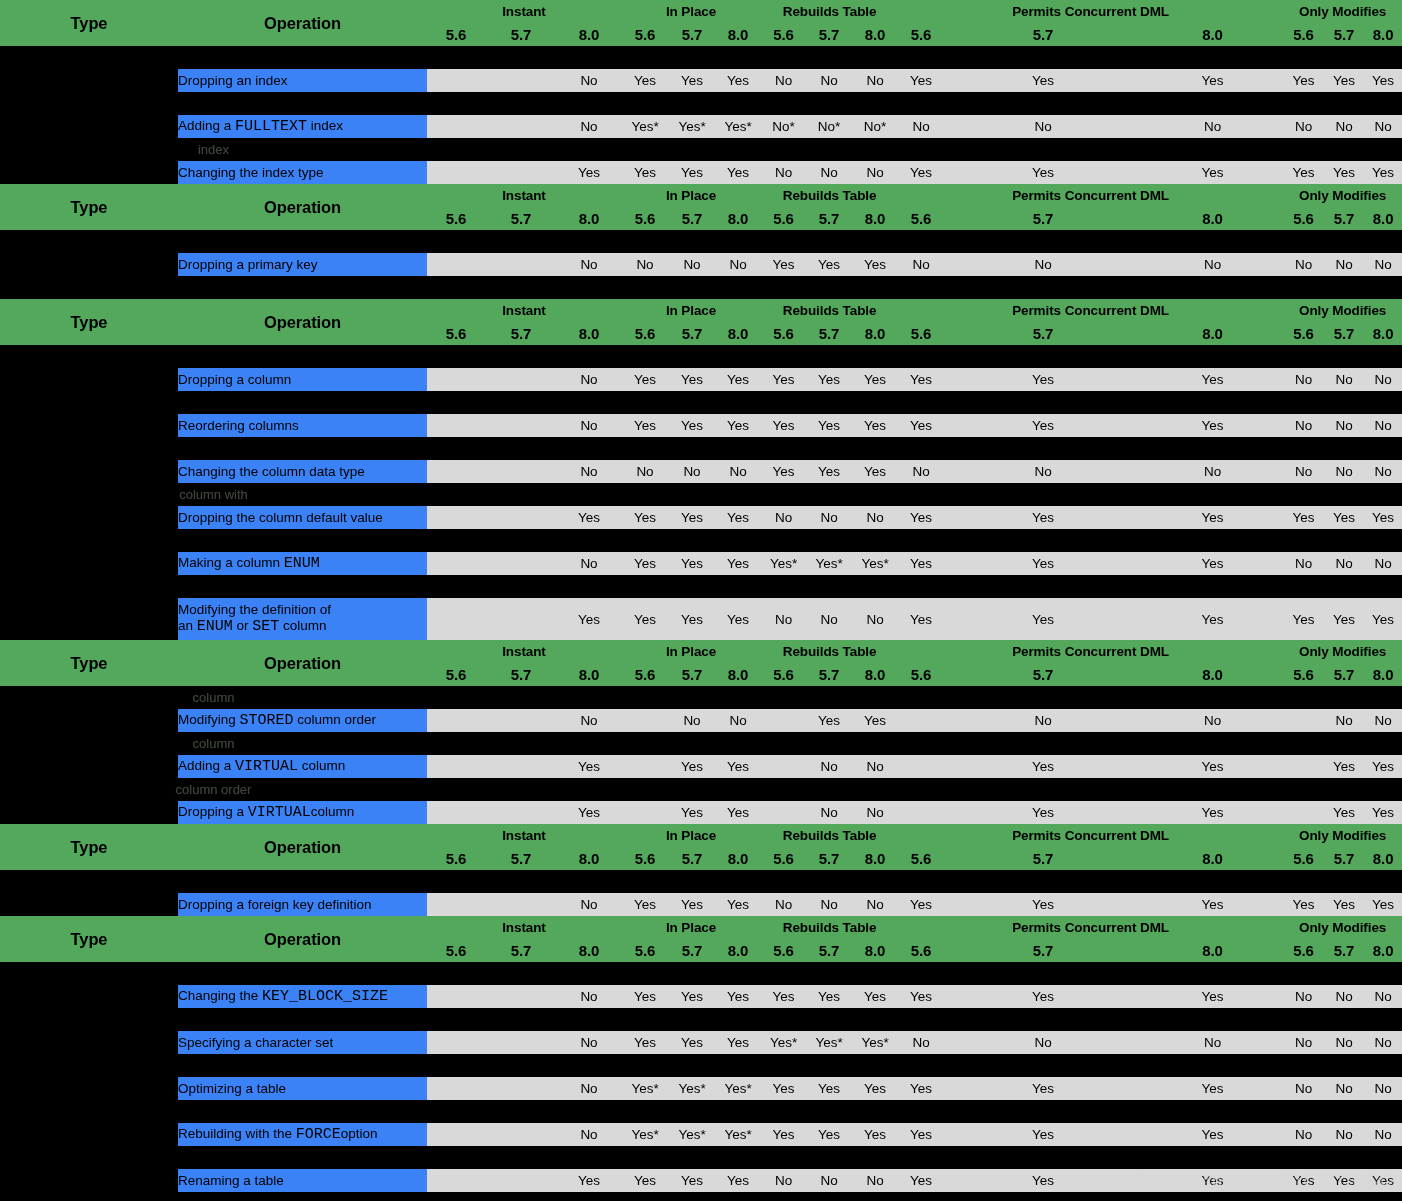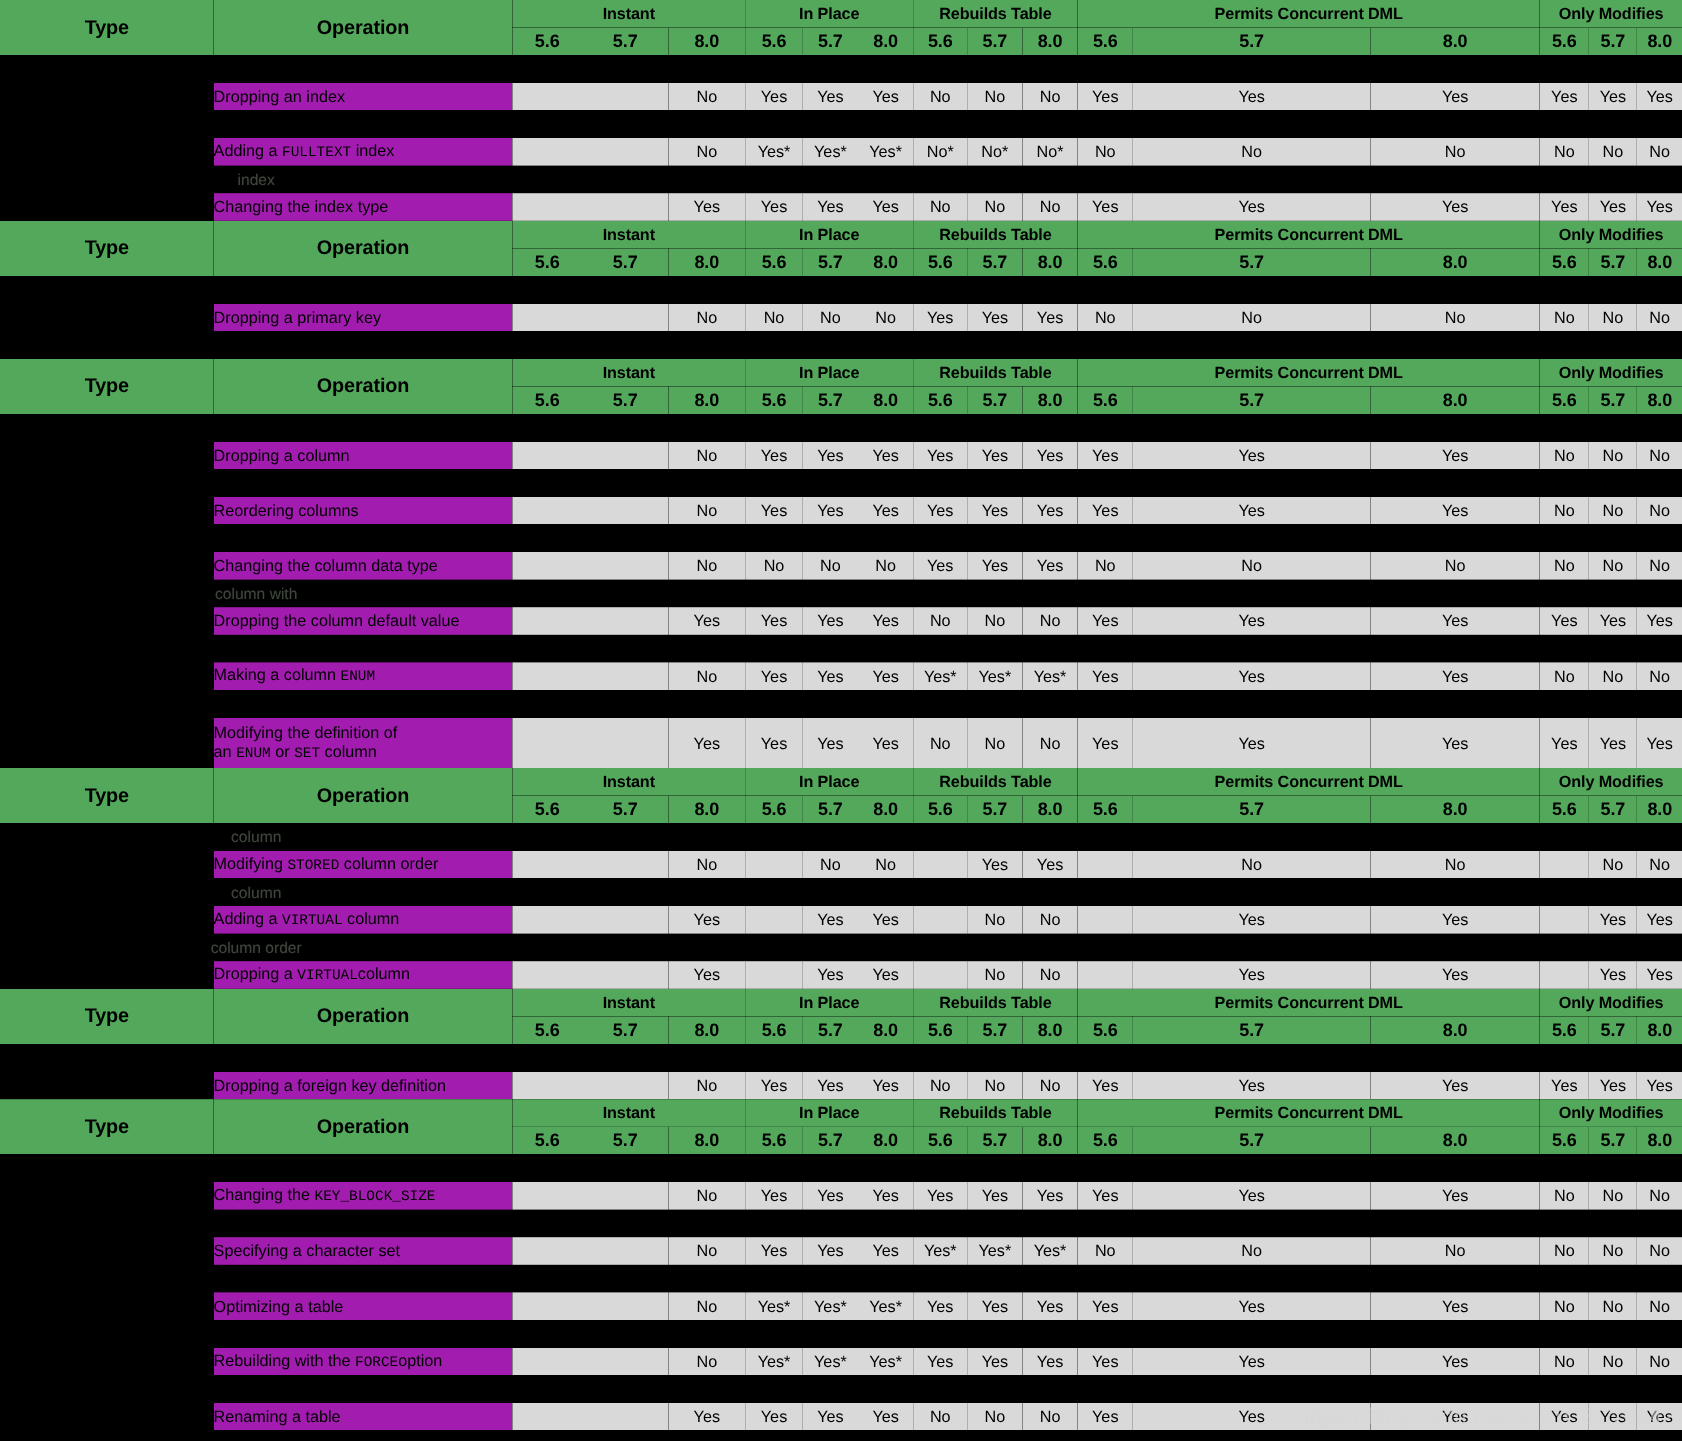--- a/index.html
+++ b/index.html
@@ -44,39 +44,39 @@
     text-align: center;
     border: 1px solid #000000;
     font-size: 15.5px;
     letter-spacing: -0.1px;
   }
   td.hd.big { font-size: 16.5px; }
   td.hd.ver { font-size: 15px; }
 
   
   td.op {
-    background: #a21caf;
+    background: #3b82f6;
     border: 1px solid #000000;
     text-align: left;
     padding-left: 5px;
     font-size: 13.5px;
     line-height: 1.18;
     white-space: normal;
   }
   td.v {
     background: #d9d9d9;
     border: 1px solid #000000;
     text-align: center;
     font-size: 13px;
   }
   td.v.empty { }
 
   code, .mono {
     font-family: "Liberation Mono", "DejaVu Sans Mono", monospace;
-    font-size: 12px;
+    font-size: 15px;
   }
 
   
   tr.ghost td {
     background: #000000;
     border: 0;
     height: 23px;
     text-align: center;
     color: #3a3a32;
     font-size: 13px;

